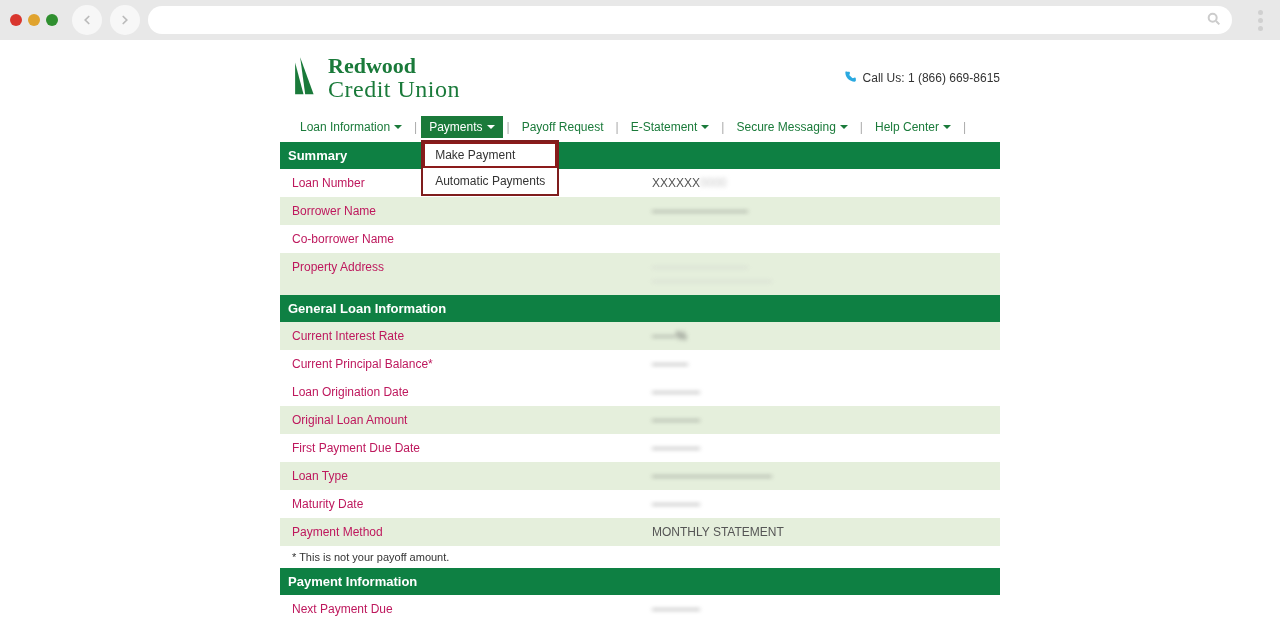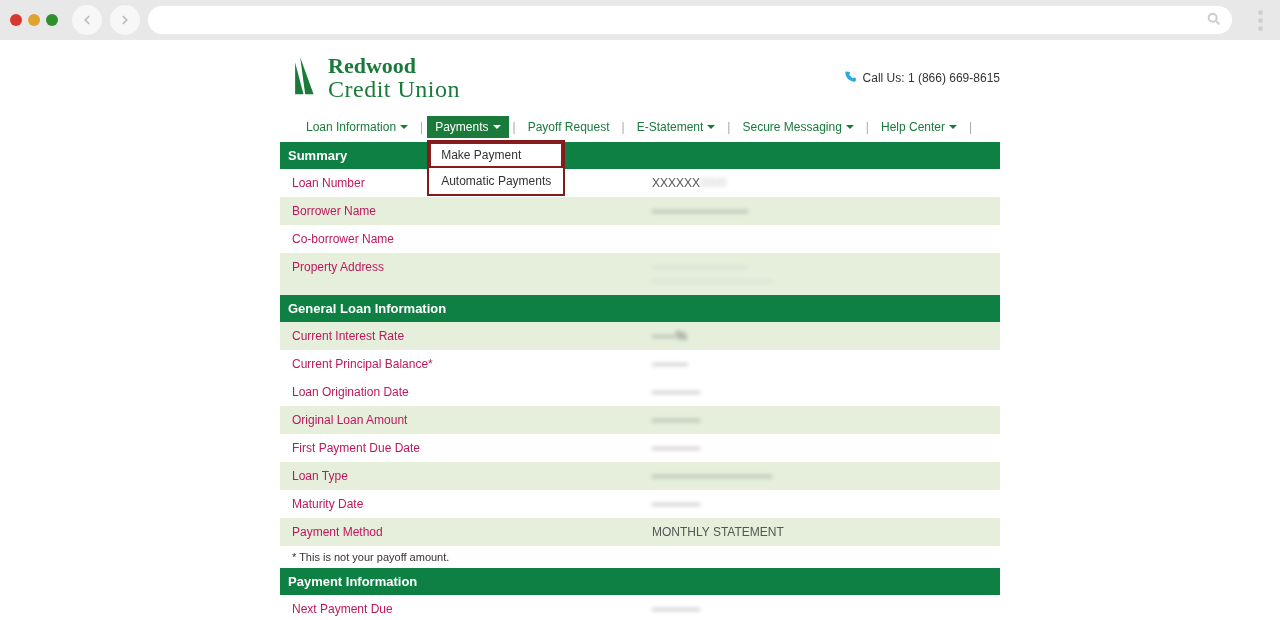--- a/index.html
+++ b/index.html
@@ -26,21 +26,21 @@
 .hdr { display: flex; justify-content: space-between; align-items: center; padding: 4px 0 10px; }
 .logo { display: flex; align-items: flex-start; gap: 6px; }
 .logo-mark { width: 42px; height: 42px; }
 .logo-text { display: flex; flex-direction: column; font-family: "Times New Roman", serif; color: #1a7a3a; line-height: 1.05; }
 .logo-text .l1 { font-size: 22px; font-weight: 600; }
 .logo-text .l2 { font-size: 24px; letter-spacing: 0.5px; }
 .call { display: flex; align-items: center; gap: 6px; font-size: 12px; color: #333; }
 .call-icon { color: #2aa9e0; }
 
 
-.nav { display: flex; align-items: center; gap: 4px; font-size: 12px; padding: 4px 0; margin-left: 18px; }
+.nav { display: flex; align-items: center; gap: 4px; font-size: 12px; padding: 4px 0; margin-left: 12px; }
 .nav-item { color: #1a7a3a; padding: 4px 8px; cursor: pointer; display: flex; align-items: center; gap: 4px; }
 .nav-item.active { background: #1a7a3a; color: #fff; }
 .nav-sep { color: #aaa; }
 .caret { width: 0; height: 0; border-left: 4px solid transparent; border-right: 4px solid transparent; border-top: 4px solid currentColor; display: inline-block; }
 
 
 .dropdown-wrap { position: relative; }
 .dropdown { position: absolute; top: 24px; left: 0; background: #fff; border: 2px solid #7f1d1d; min-width: 130px; z-index: 10; }
 .dropdown-item { padding: 6px 12px; font-size: 12px; color: #333; cursor: pointer; white-space: nowrap; }
 .dropdown-item.highlighted { outline: 2px solid #8b1a1a; outline-offset: -2px; }

